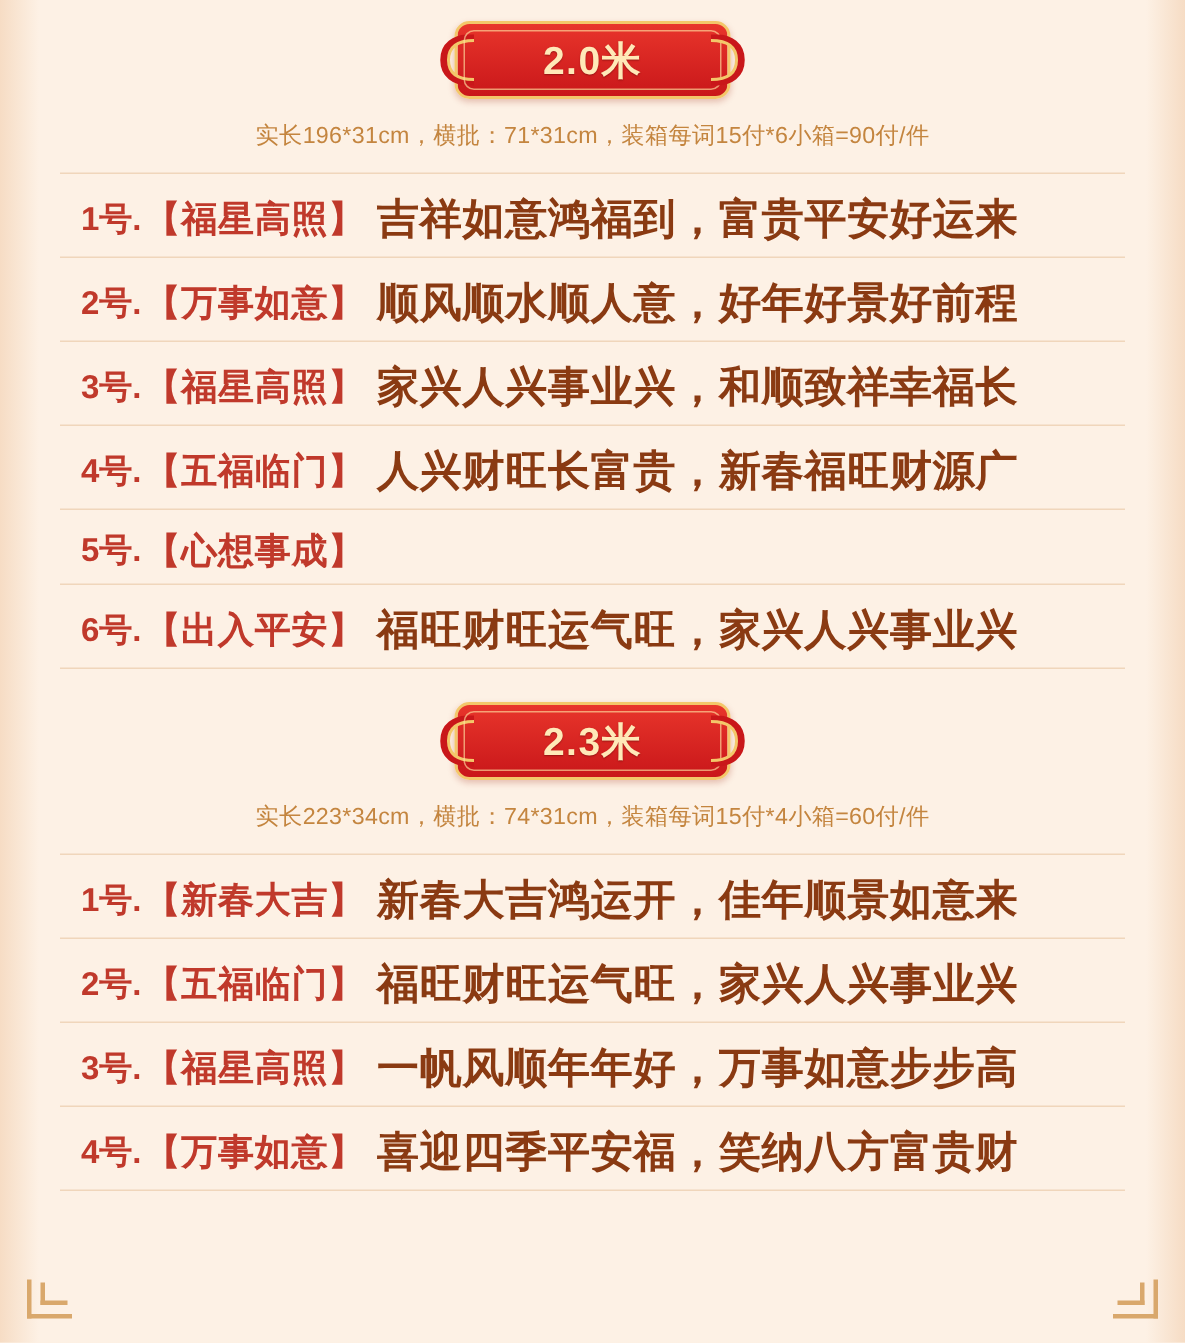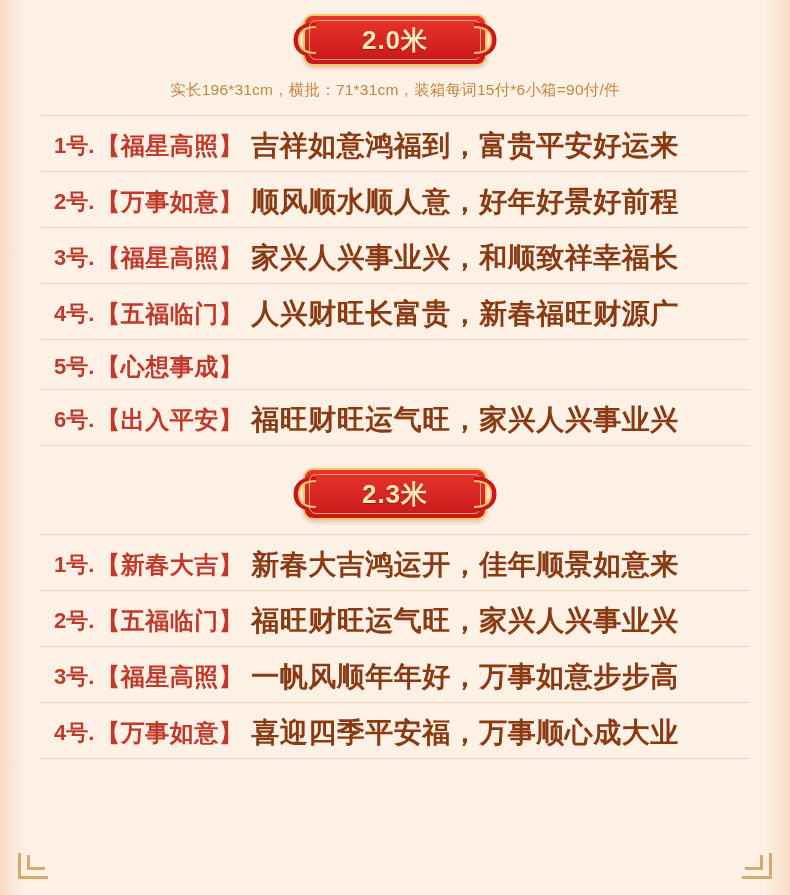--- a/index.html
+++ b/index.html
@@ -204,40 +204,41 @@
             <path d="M24 4 C12 4 7 9 7 17 C7 25 12 30 24 30" fill="none" stroke="#f3c76a" stroke-width="2"></path>
           </svg>
           <div class="badge-inner-line"></div>
           <span class="badge-text">2.3米</span>
           <svg class="badge-orn right" viewBox="0 0 26 34">
             <path d="M2 2 C16 2 22 8 22 17 C22 26 16 32 2 32" fill="none" stroke="#c9171a" stroke-width="5"></path>
             <path d="M2 4 C14 4 19 9 19 17 C19 25 14 30 2 30" fill="none" stroke="#f3c76a" stroke-width="2"></path>
           </svg>
         </div>
       </div>
+      <div class="spec">实长223*34cm，横批：74*31cm，装箱每词15付*4小箱=60付/件</div>
       <div class="rows">
         <div class="row">
           <span class="row-no">1号.</span>
           <span class="row-title">【新春大吉】</span>
           <span class="row-text">新春大吉鸿运开，佳年顺景如意来</span>
         </div>
         <div class="row">
           <span class="row-no">2号.</span>
           <span class="row-title">【五福临门】</span>
           <span class="row-text">福旺财旺运气旺，家兴人兴事业兴</span>
         </div>
         <div class="row">
           <span class="row-no">3号.</span>
           <span class="row-title">【福星高照】</span>
           <span class="row-text">一帆风顺年年好，万事如意步步高</span>
         </div>
         <div class="row">
           <span class="row-no">4号.</span>
           <span class="row-title">【万事如意】</span>
-          <span class="row-text">喜迎四季平安福，万事顺心成大业</span>
+          <span class="row-text">喜迎四季平安福，笑纳八方富贵财</span>
         </div>
       </div>
     </div>
 
   </div>
 
   <div class="corner corner-bl">
     <span class="h"></span>
       <span class="v"></span>
       <span class="h2"></span>

